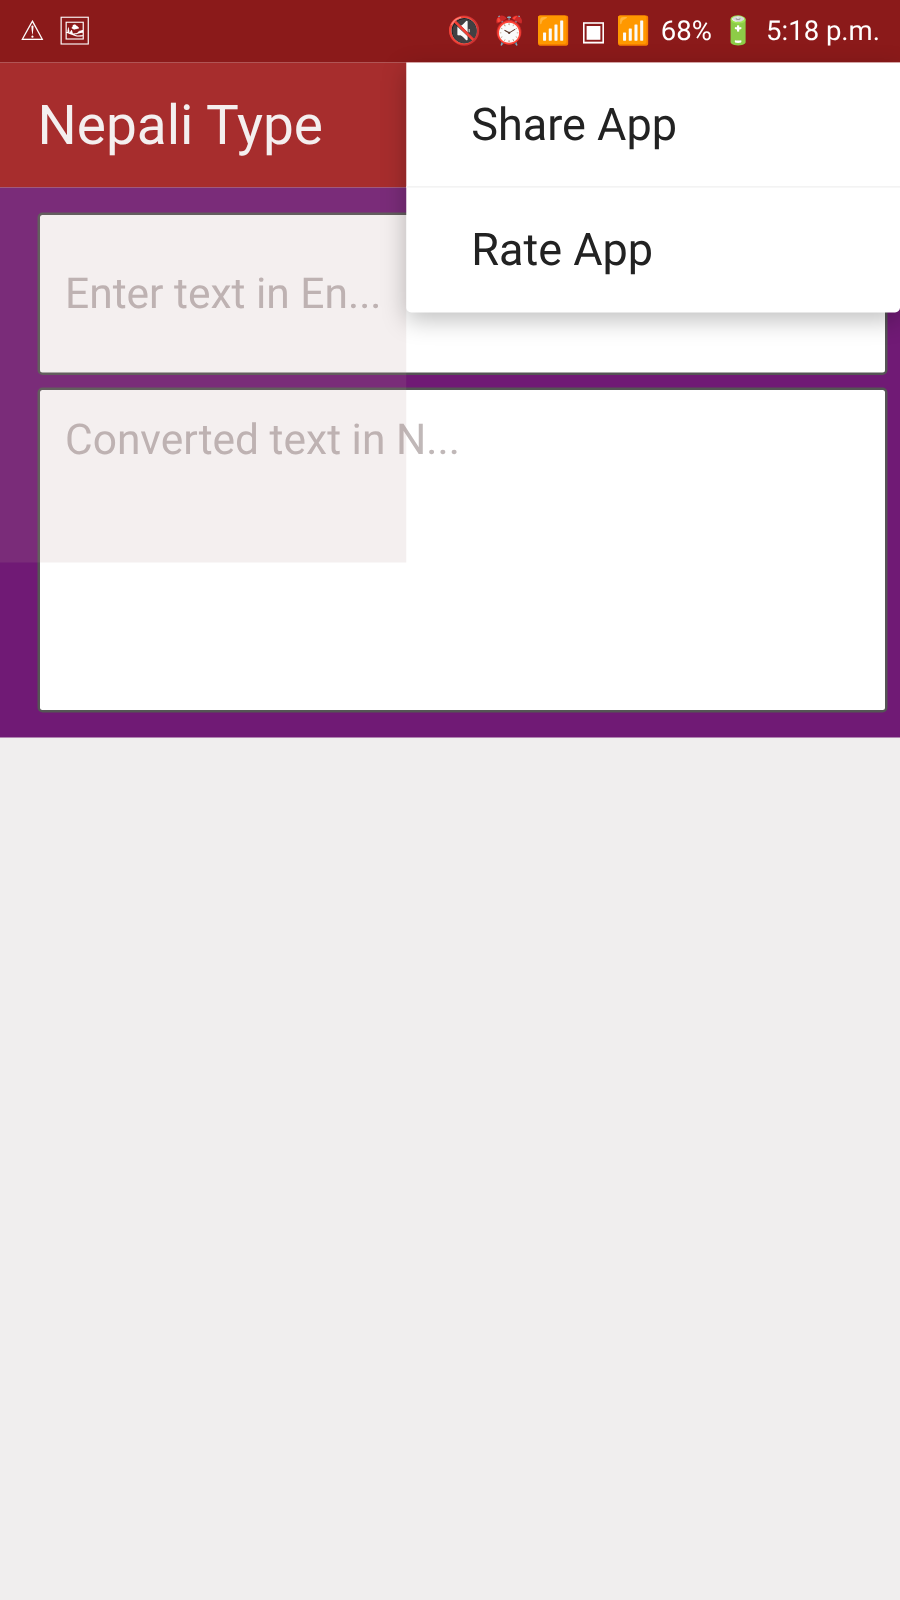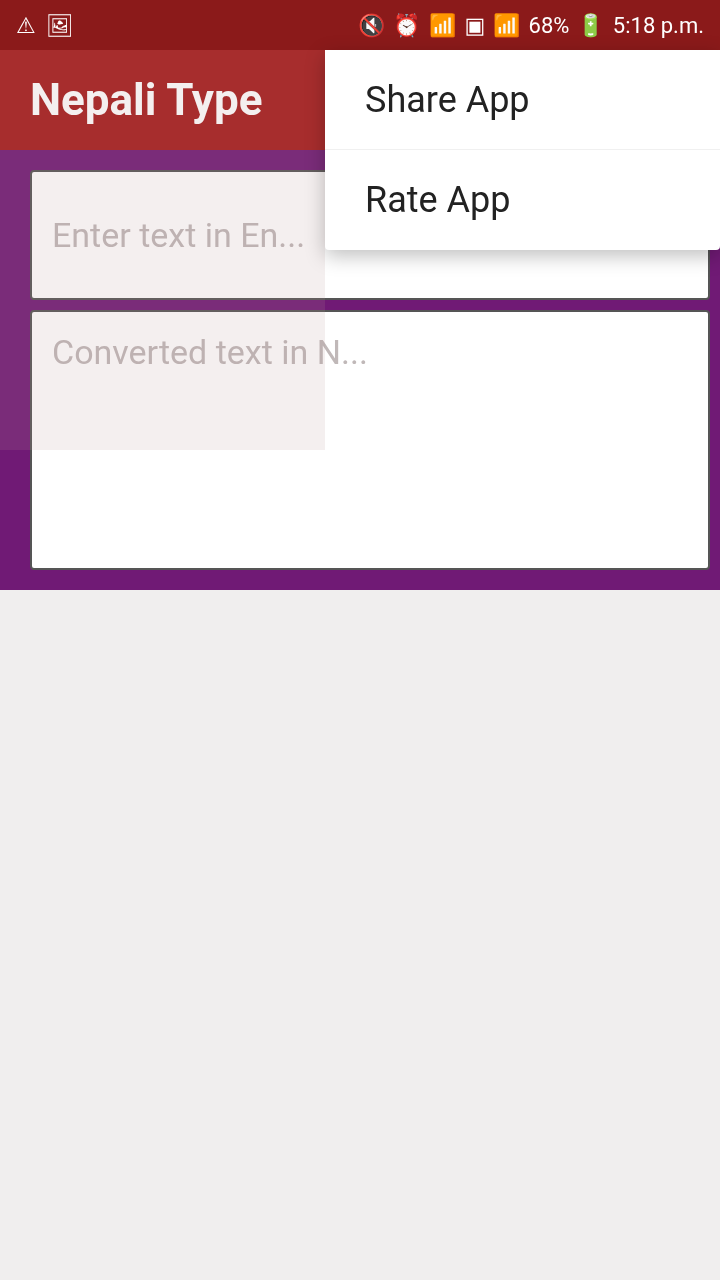--- a/index.html
+++ b/index.html
@@ -51,21 +51,21 @@
       height: 100px;
       background: #a51c1c;
       display: flex;
       align-items: center;
       padding: 0 30px;
     }
 
     .app-title {
       color: white;
       font-size: 44px;
-      font-weight: bold;
+      font-weight: normal;
     }
 
     
     .main-content {
       width: 100%;
       padding: 20px 30px;
       background: #701a75;
     }
 
     
@@ -110,21 +110,21 @@
       background: white;
       box-shadow: 0 6px 20px rgba(0,0,0,0.25);
       z-index: 100;
       border-radius: 0 0 4px 4px;
     }
 
     .dropdown-item {
       height: 100px;
       display: flex;
       align-items: center;
-      padding: 0 40px;
+      padding: 0 52px;
       border-bottom: 1px solid #f0f0f0;
       cursor: pointer;
     }
 
     .dropdown-item:last-child {
       border-bottom: none;
     }
 
     .dropdown-item-label {
       font-size: 36px;

